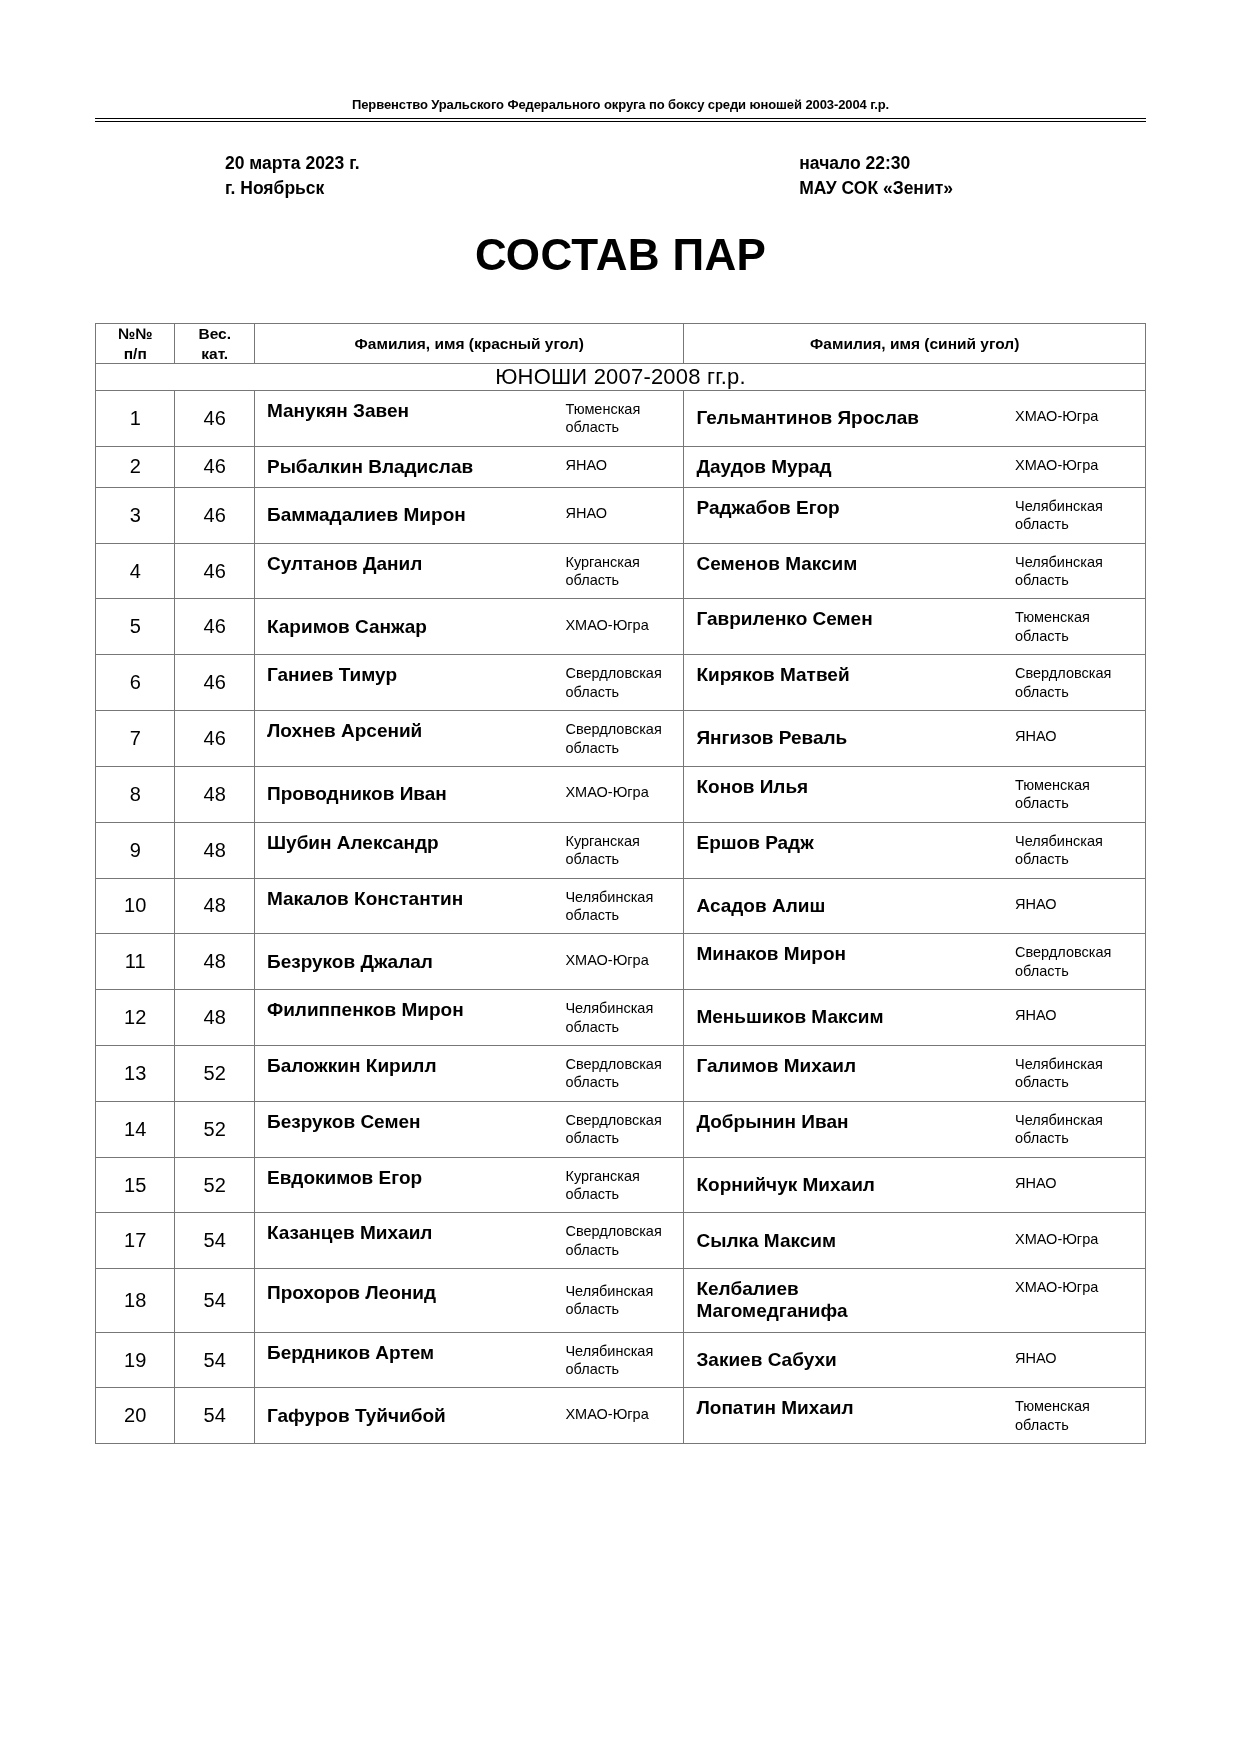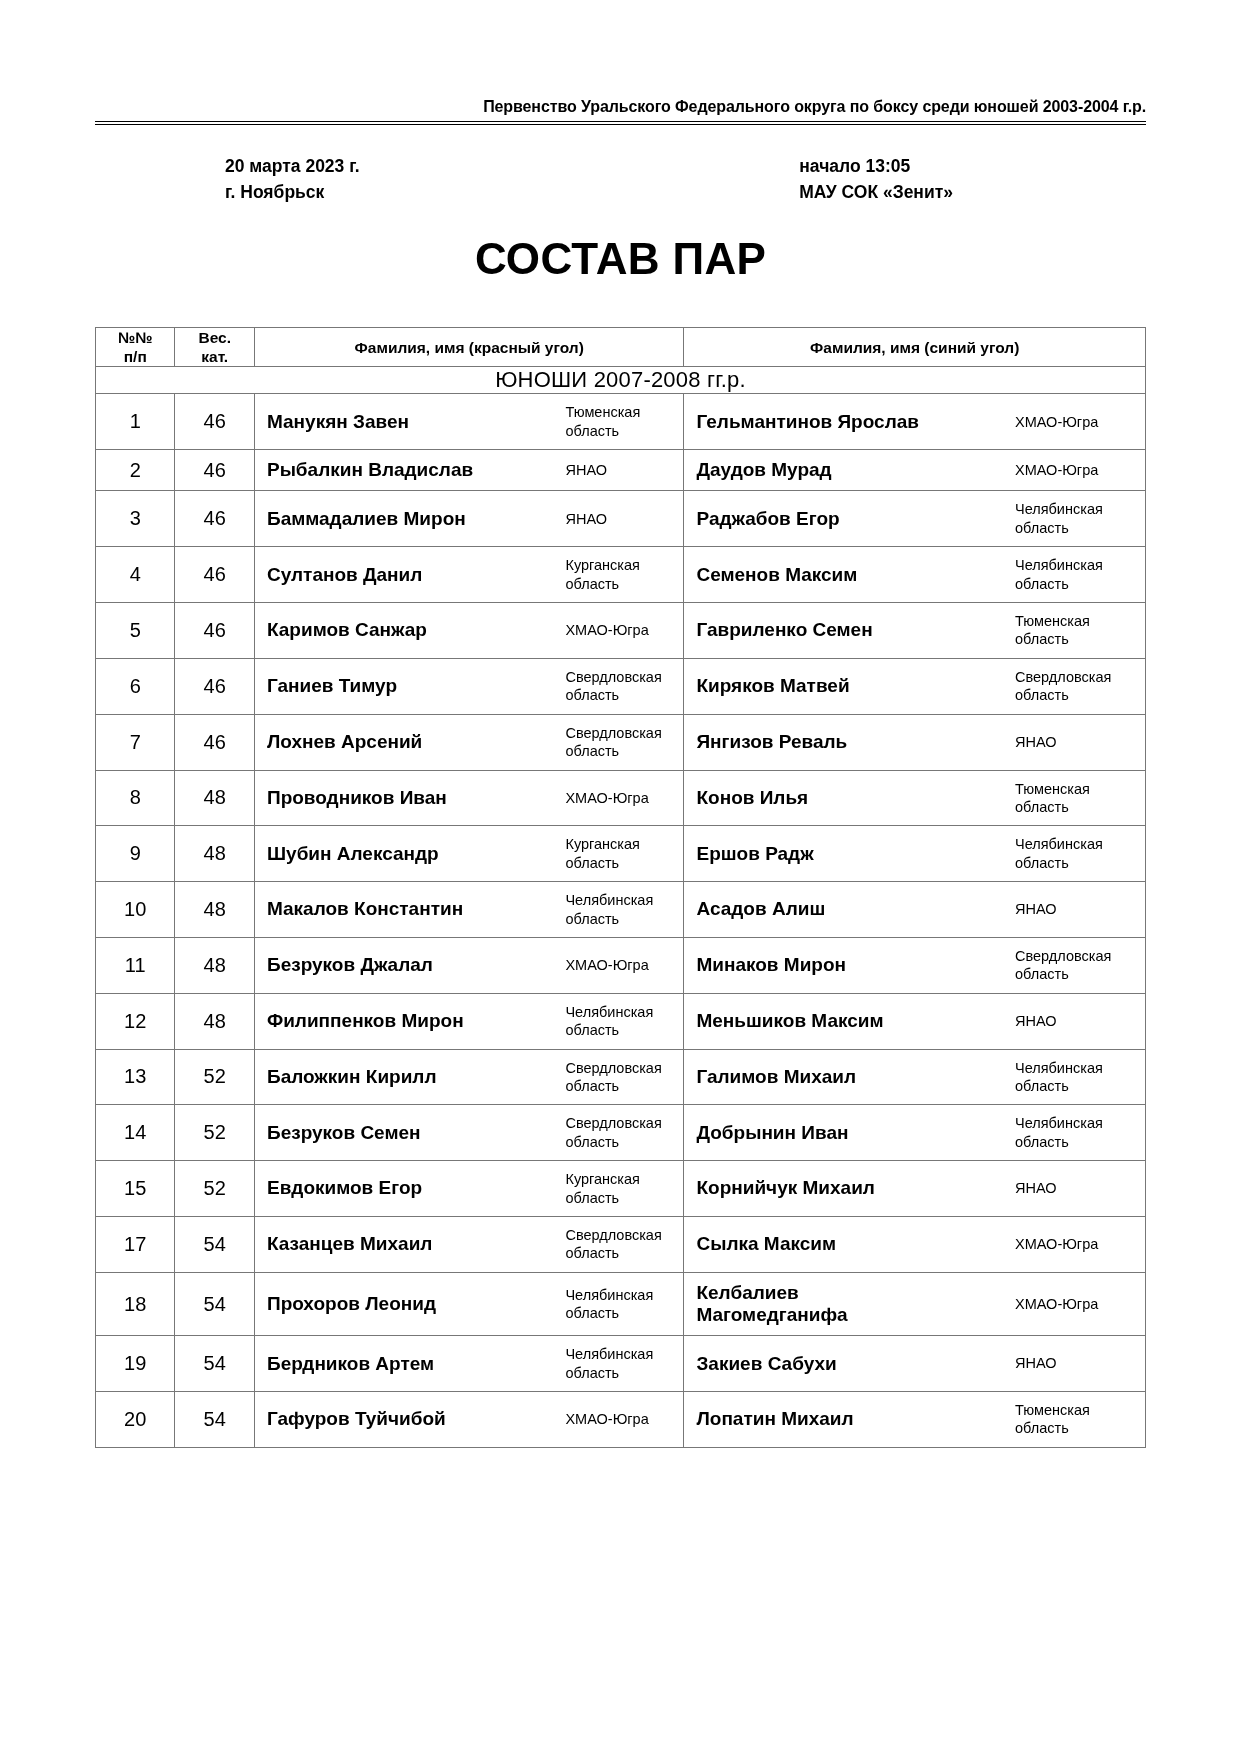--- a/index.html
+++ b/index.html
@@ -21,22 +21,22 @@
     padding: 0;
     position: relative;
   }
 
   
   .doc-header {
     margin: 0 95px 0 95px;
     padding-top: 97px;
   }
   .doc-header-title {
-    text-align: right;
-    font-size: 16px;
+    text-align: center;
+    font-size: 13px;
     font-weight: bold;
     letter-spacing: -0.1px;
     line-height: 1.2;
     padding-bottom: 5px;
   }
   .header-rule {
     border: 0;
     border-top: 1.5px solid #000;
     border-bottom: 1.5px solid #000;
     height: 2px;
@@ -103,21 +103,20 @@
   }
 
   td.cell-no, td.cell-wt {
     text-align: center;
     font-size: 20px;
     font-weight: normal;
   }
 
   .fighter {
     display: flex;
-    align-items: center;
     justify-content: space-between;
     padding: 9px 10px 9px 12px;
     min-height: 40px;
     box-sizing: border-box;
   }
   .fighter .nm {
     font-size: 19px;
     font-weight: bold;
     line-height: 1.17;
     flex: 0 1 auto;
@@ -145,21 +144,21 @@
     <div class="doc-header-title">Первенство Уральского Федерального округа по боксу среди юношей 2003-2004 г.р.</div>
     <hr class="header-rule">
   </div>
 
   <div class="meta-block">
     <div class="meta-col-left">
       <div class="meta-line">20 марта 2023 г.</div>
       <div class="meta-line">г. Ноябрьск</div>
     </div>
     <div class="meta-col-right">
-      <div class="meta-line">начало 13:05</div>
+      <div class="meta-line">начало 22:30</div>
       <div class="meta-line">МАУ СОК «Зенит»</div>
     </div>
   </div>
 
   <div class="doc-maintitle">СОСТАВ ПАР</div>
 
   <div class="table-wrap">
     <table class="pairs">
       <colgroup>
         <col class="col-no">

